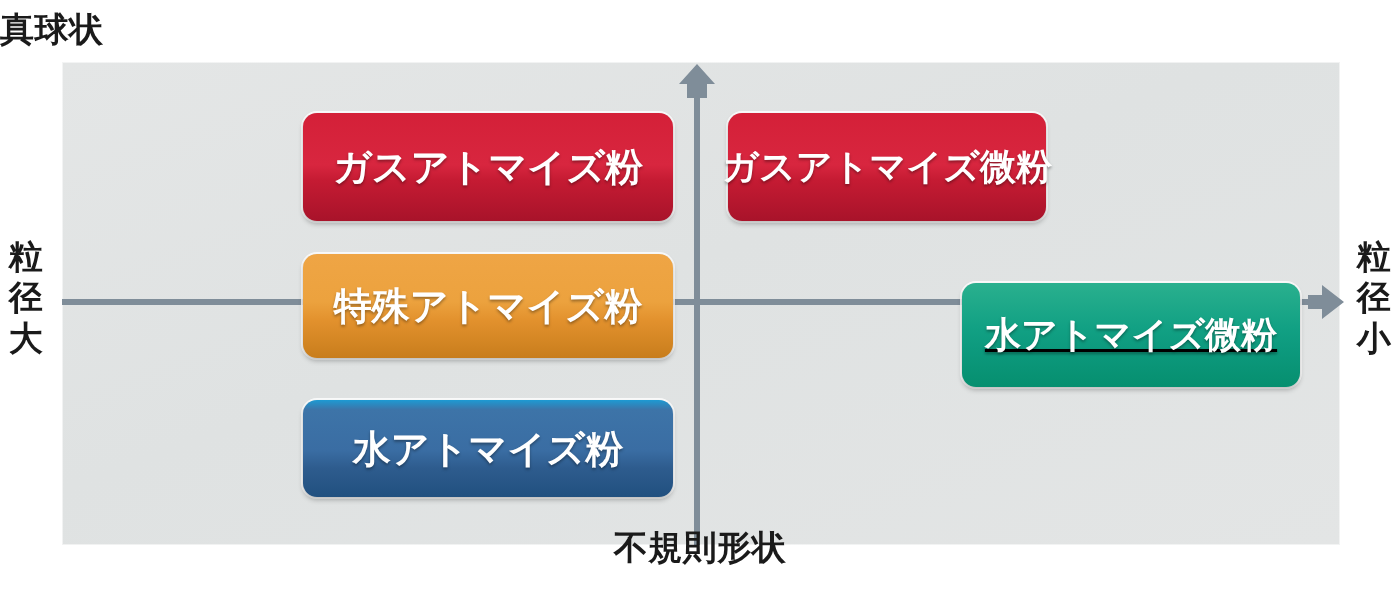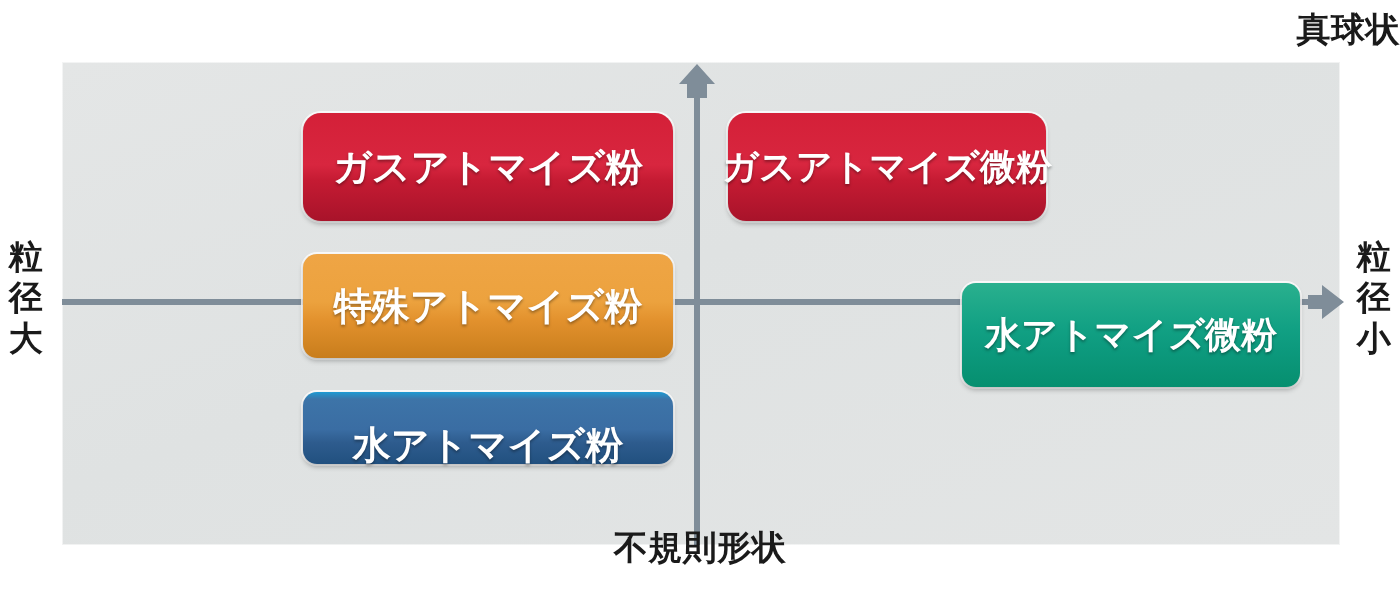--- a/index.html
+++ b/index.html
@@ -38,21 +38,21 @@
 
   
   .cap{
     position:absolute;
     color:#1a1a1a;
     font-weight:700;
     letter-spacing:.5px;
     white-space:nowrap;
   }
   .cap-top{
-    left:0;right:0;top:6px;text-align:right;font-size:34px;line-height:46px;
+    left:0;right:0;top:6px;text-align:left;font-size:34px;line-height:46px;
   }
   .cap-bottom{
     left:0;right:0;top:524px;text-align:center;font-size:34px;line-height:46px;
   }
   .cap-left{
     left:2px;top:236px;width:48px;font-size:34px;line-height:41px;
     text-align:center;
   }
   .cap-right{
     left:1350px;top:236px;width:48px;font-size:34px;line-height:41px;
@@ -74,37 +74,36 @@
     font-size:38px;
     line-height:1;
     letter-spacing:0px;
     white-space:nowrap;
     text-shadow:0 2px 3px rgba(0,0,0,.35);
   }
 
   
   .skin-red{
     background:linear-gradient(180deg,#d42038 0%,#d8263f 48%,#c51b33 62%,#a8132a 100%);
-    border-radius:18px;
   }
   .skin-orange{
     background:linear-gradient(180deg,#efa545 0%,#eca23e 46%,#e2912d 64%,#c87d1c 100%);
   }
   .skin-blue{
     background:linear-gradient(180deg,#1d9ad3 0%,#3d74a8 10%,#3a6da3 52%,#2e5c8e 70%,#21507f 100%);
   }
   .skin-green{
     background:linear-gradient(180deg,#2ab08e 0%,#12a184 42%,#0d9a7e 62%,#068f6f 100%);
   }
 
   .node-gas-coarse  { left:303px; top:113px; width:370px; height:108px; }
   .node-gas-fine    { left:728px; top:113px; width:318px; height:108px; }
   .node-special     { left:303px; top:254px; width:370px; height:104px; }
-  .node-water-coarse{ left:303px; top:392px; width:370px; height:72px;align-items:flex-end; }
-  .node-water-fine  { left:962px; top:283px; width:338px; height:104px; }
+  .node-water-coarse{ left:303px; top:400px; width:370px; height:97px; }
+  .node-water-fine  { left:962px; top:283px; width:338px; height:104px;text-decoration:underline; }
 
   .node-gas-fine .label,
   .node-water-fine .label{font-size:36px;text-align:center;}
 </style>
 </head>
 <body>
 
 <div id="stage">
 
   <div class="plot-area"></div>

